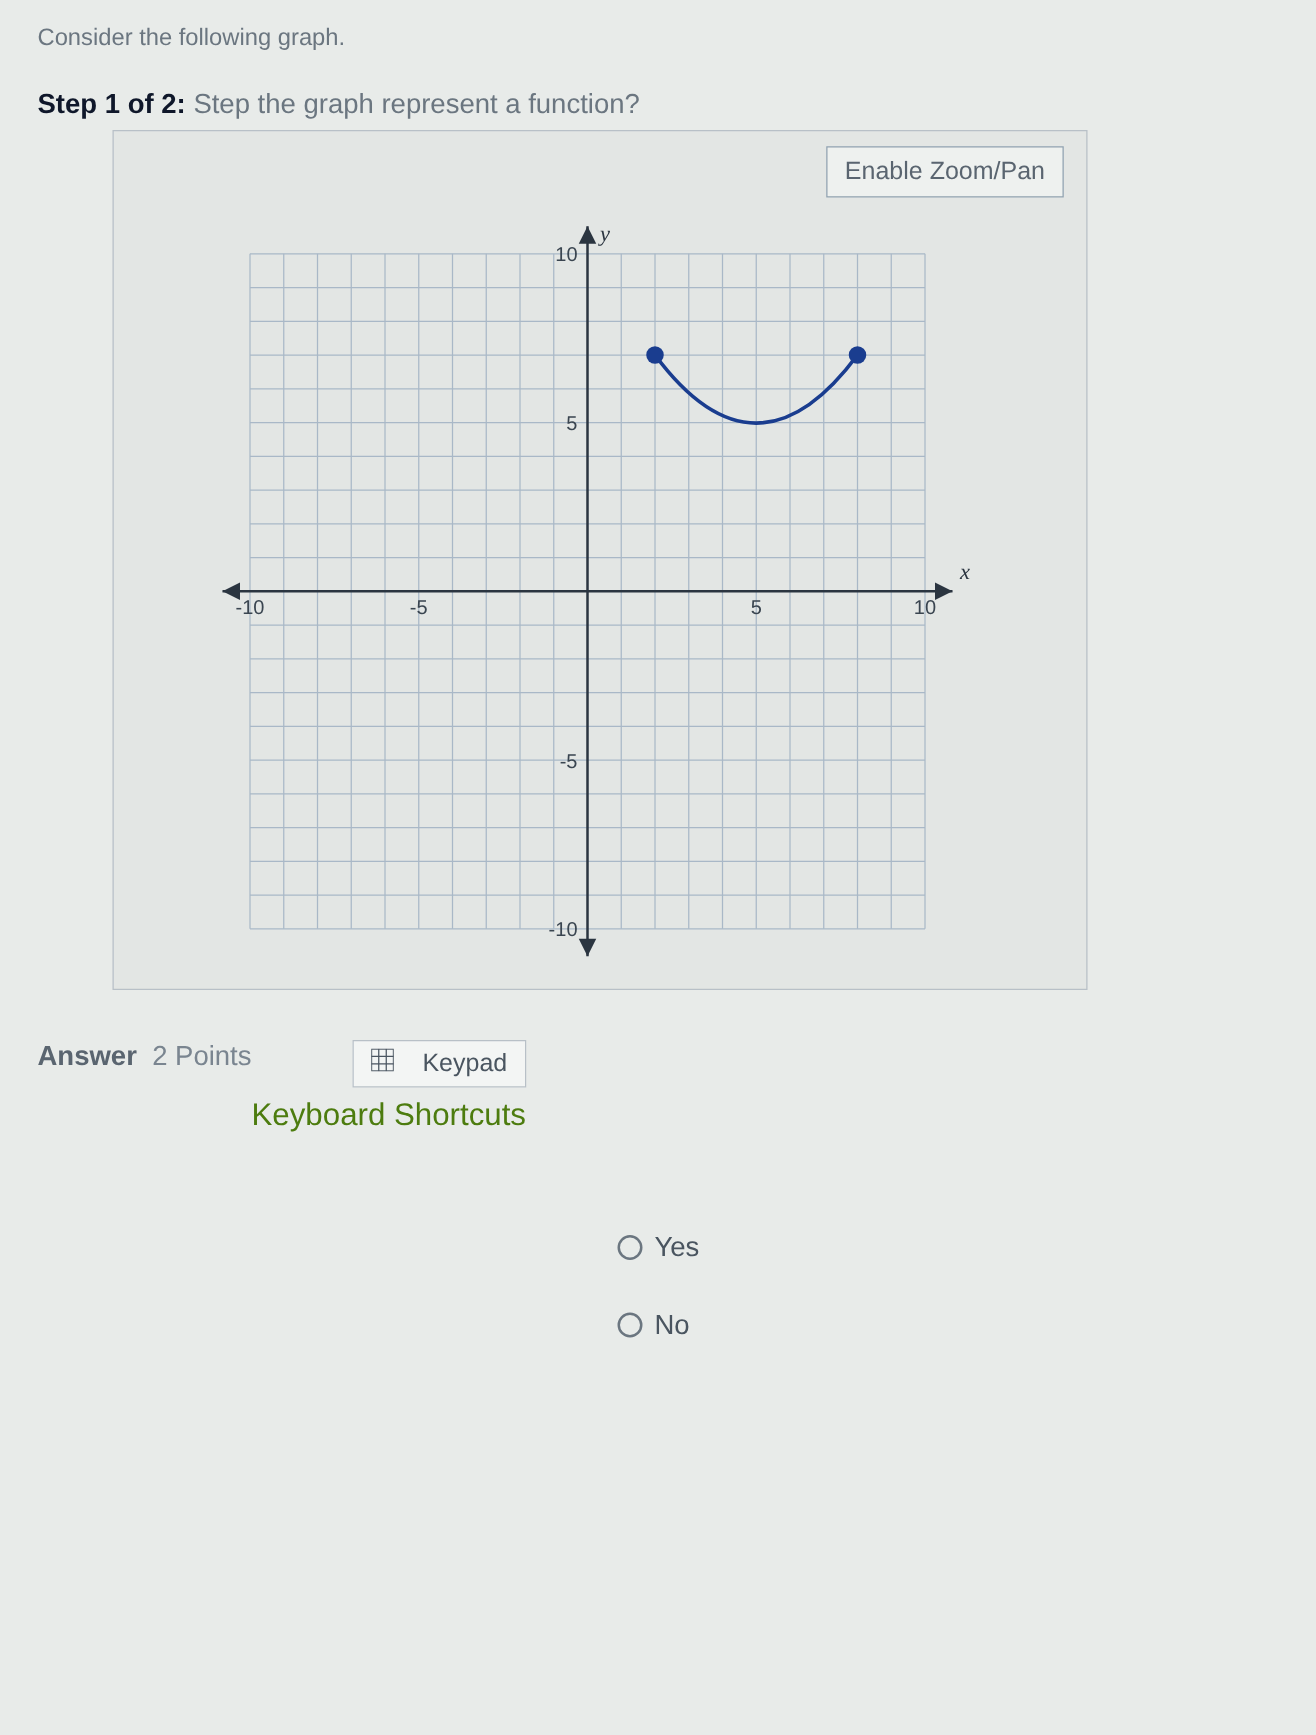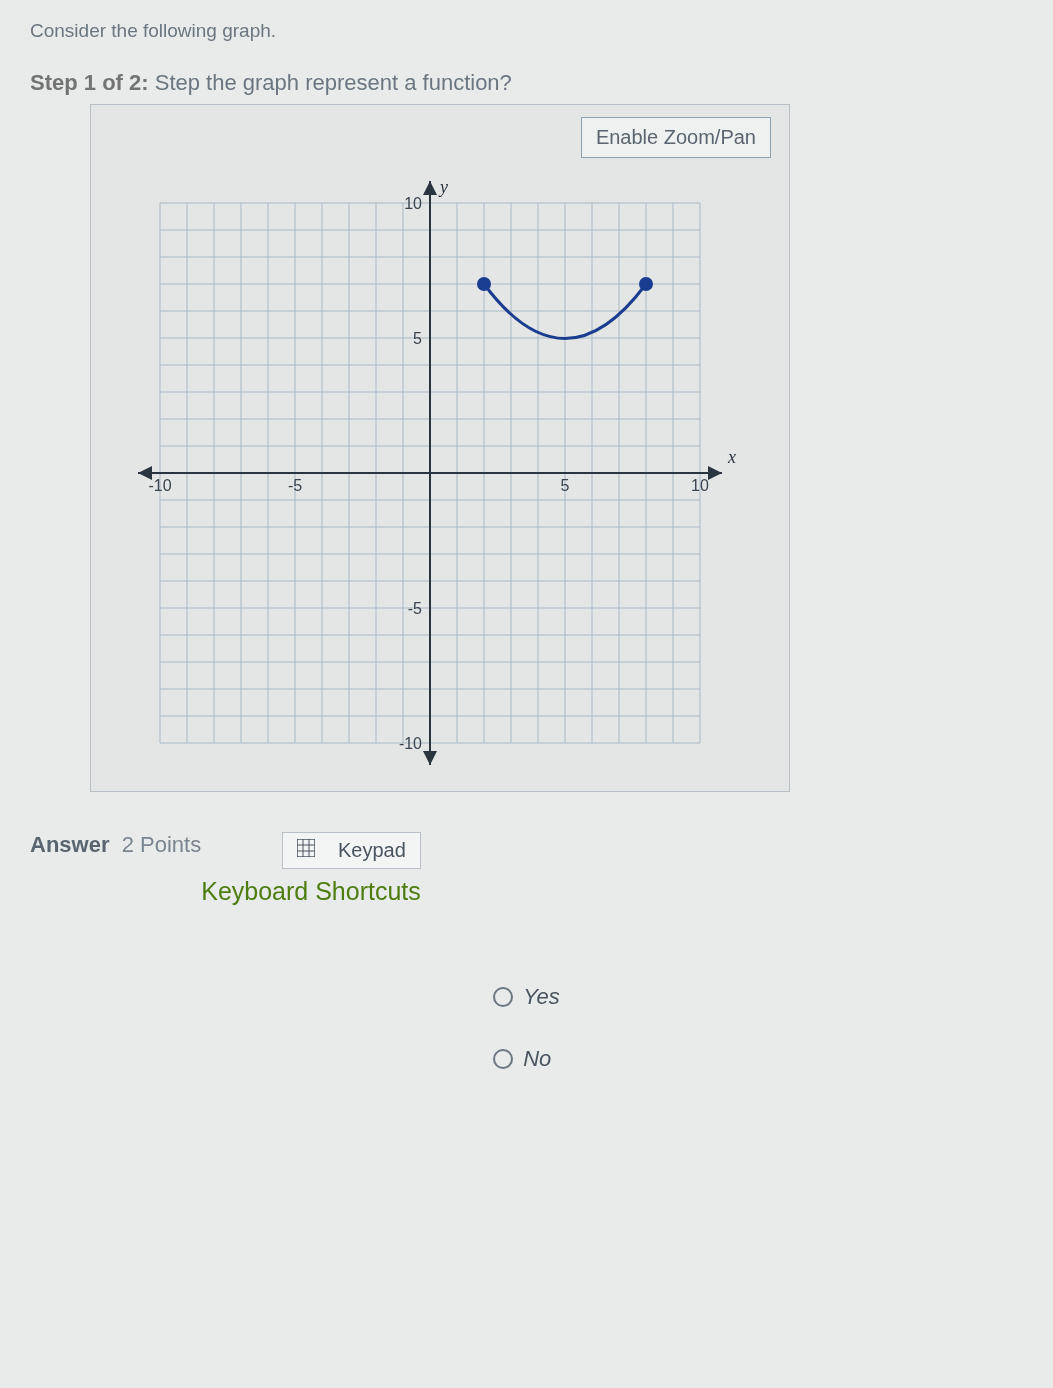--- a/index.html
+++ b/index.html
@@ -5,26 +5,26 @@
   * { box-sizing: border-box; margin: 0; padding: 0; }
   body {
     font-family: Arial, sans-serif;
     background: #e8ebe9;
     padding: 20px 30px;
     color: #5a6570;
     width: 1053px;
   }
   .intro { font-size: 19px; color: #6b7680; margin-bottom: 28px; }
   .step-line { font-size: 22px; color: #6b7680; margin-bottom: 8px; }
-  .step-line b { color: #737373; font-weight: bold; }
+  .step-line b { color: #0f172a; font-weight: bold; }
   .graph-panel {
     border: 1px solid #b8c0c7;
     background: #e3e6e4;
     margin-left: 60px;
-    width: 700px;
+    width: 780px;
     padding: 18px;
     position: relative;
   }
   .zoom-btn {
     position: absolute;
     top: 12px; right: 18px;
     background: #eef1ef;
     border: 1px solid #8fa0ae;
     color: #5a6570;
     font-size: 20px;
@@ -61,21 +61,20 @@
     padding: 6px 14px;
     color: #4a5560;
     font-size: 20px;
     cursor: pointer;
   }
   .keypad-btn .grid-icon { display: inline-block; }
   .shortcut-link { color: #4d7c0f; font-size: 25px; margin-top: 8px; cursor: pointer; }
   .options {
     margin-top: 60px;
     text-align: center;
-    font-style: italic;
   }
   .option {
     display: inline-flex;
     align-items: center;
     gap: 10px;
     font-size: 22px;
     color: #4a5560;
     margin: 18px 0;
     cursor: pointer;
   }

